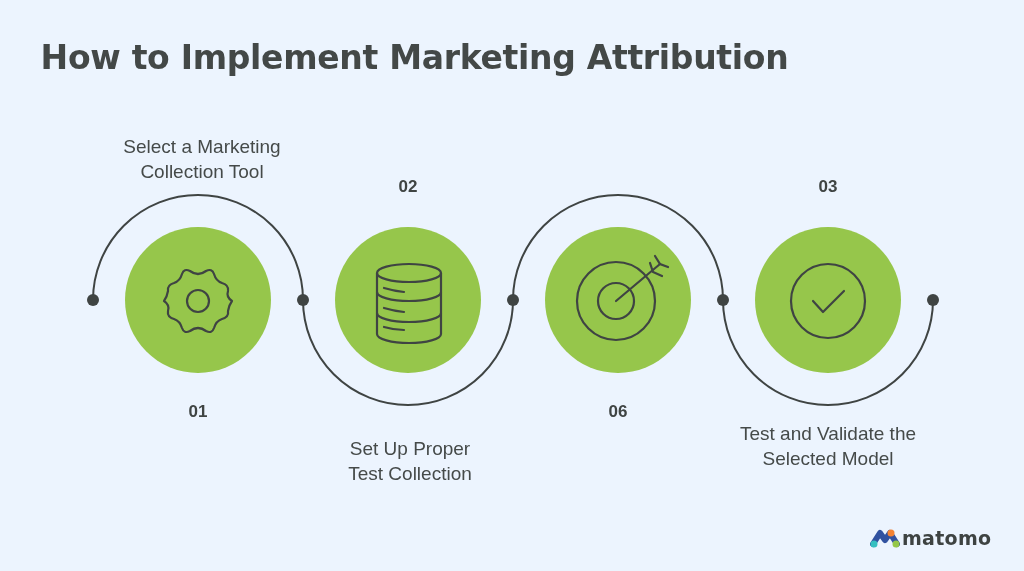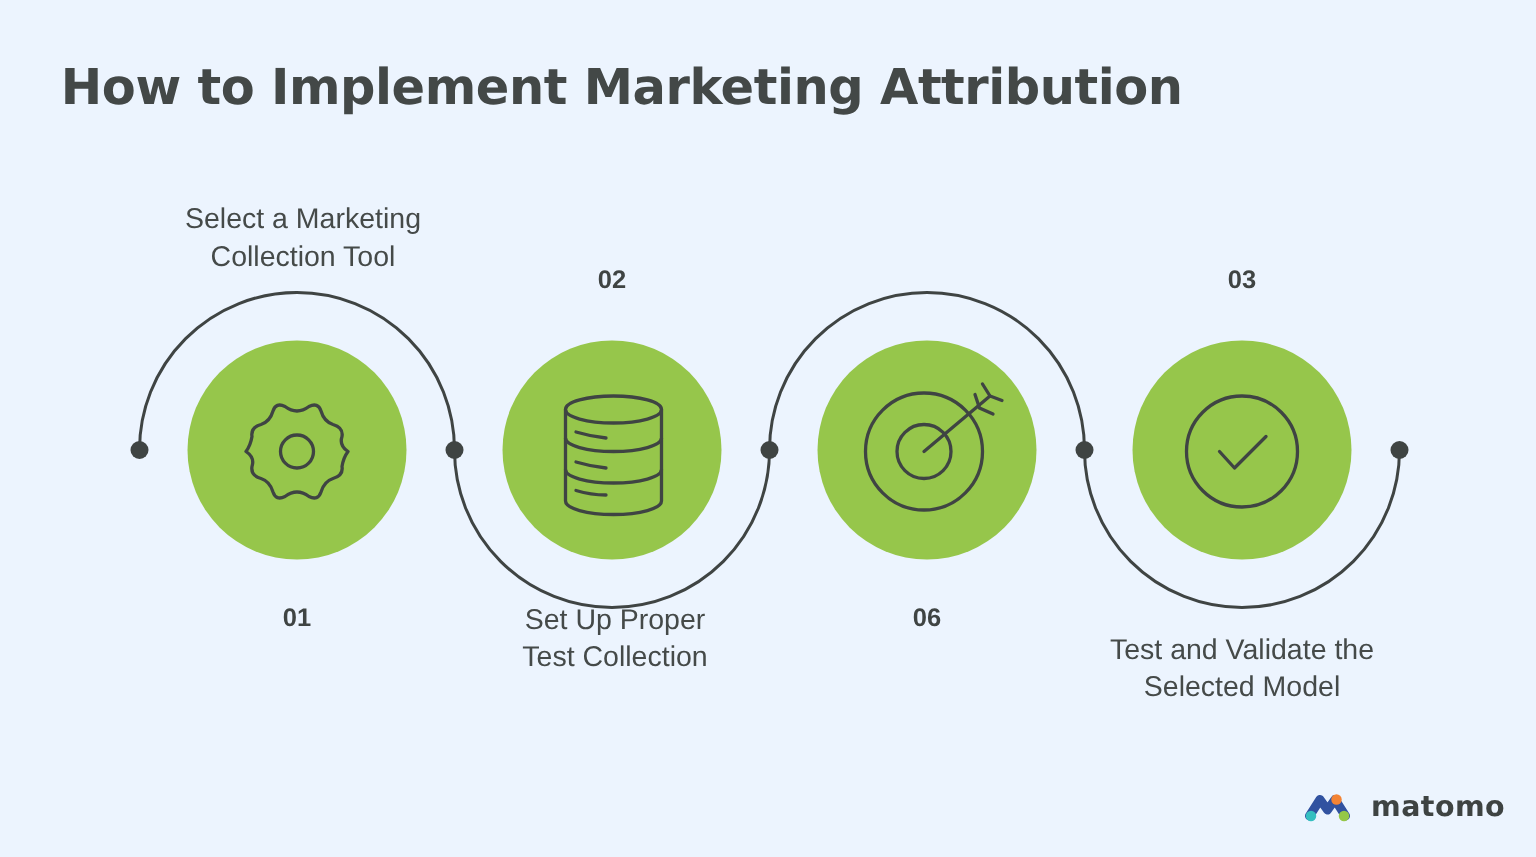--- a/index.html
+++ b/index.html
@@ -17,21 +17,21 @@
   }
   svg.diagram { position: absolute; left: 0; top: 0; }
   .label {
     position: absolute; width: 240px; text-align: center;
     font-size: 19px; line-height: 25px; color: #454a49;
   }
   .num {
     position: absolute; width: 80px; text-align: center;
     font-size: 17px; font-weight: bold; color: #3f4443;
   }
-  .logo { position: absolute; left: 870px; top: 527px; display: flex; align-items: center; gap: 14px; }
+  .logo { position: absolute; left: 870px; top: 527px; display: flex; align-items: center; gap: 2px; }
   .logo-text { font-family: "DejaVu Sans", sans-serif; font-weight: bold; font-size: 19px; color: #3e4342; letter-spacing: 0.3px; }
 </style>
 </head>
 <body>
 
 <div class="title">How to Implement Marketing Attribution</div>
 
 <svg class="diagram" width="1024" height="571" viewBox="0 0 1024 571">
 
   <g fill="none" stroke="#3f4443" stroke-width="2">
@@ -84,21 +84,21 @@
     <path d="M-15,0 L-5,11 L16,-10"></path>
   </g>
 </svg>
 
 <div class="label" style="left:82px; top:134px;">
   <div>Select a Marketing</div>
   <div>Collection Tool</div>
 </div>
 <div class="num" style="left:158px; top:402px;">01</div>
 
-<div class="label" style="left:290px; top:401px;">
+<div class="label" style="left:290px; top:436px;">
   <div>Set Up Proper</div>
   <div>Test Collection</div>
 </div>
 <div class="num" style="left:368px; top:177px;">02</div>
 
 <div class="label" style="left:499px; top:134px;">
 </div>
 <div class="num" style="left:578px; top:402px;">06</div>
 
 <div class="label" style="left:708px; top:421px;">

